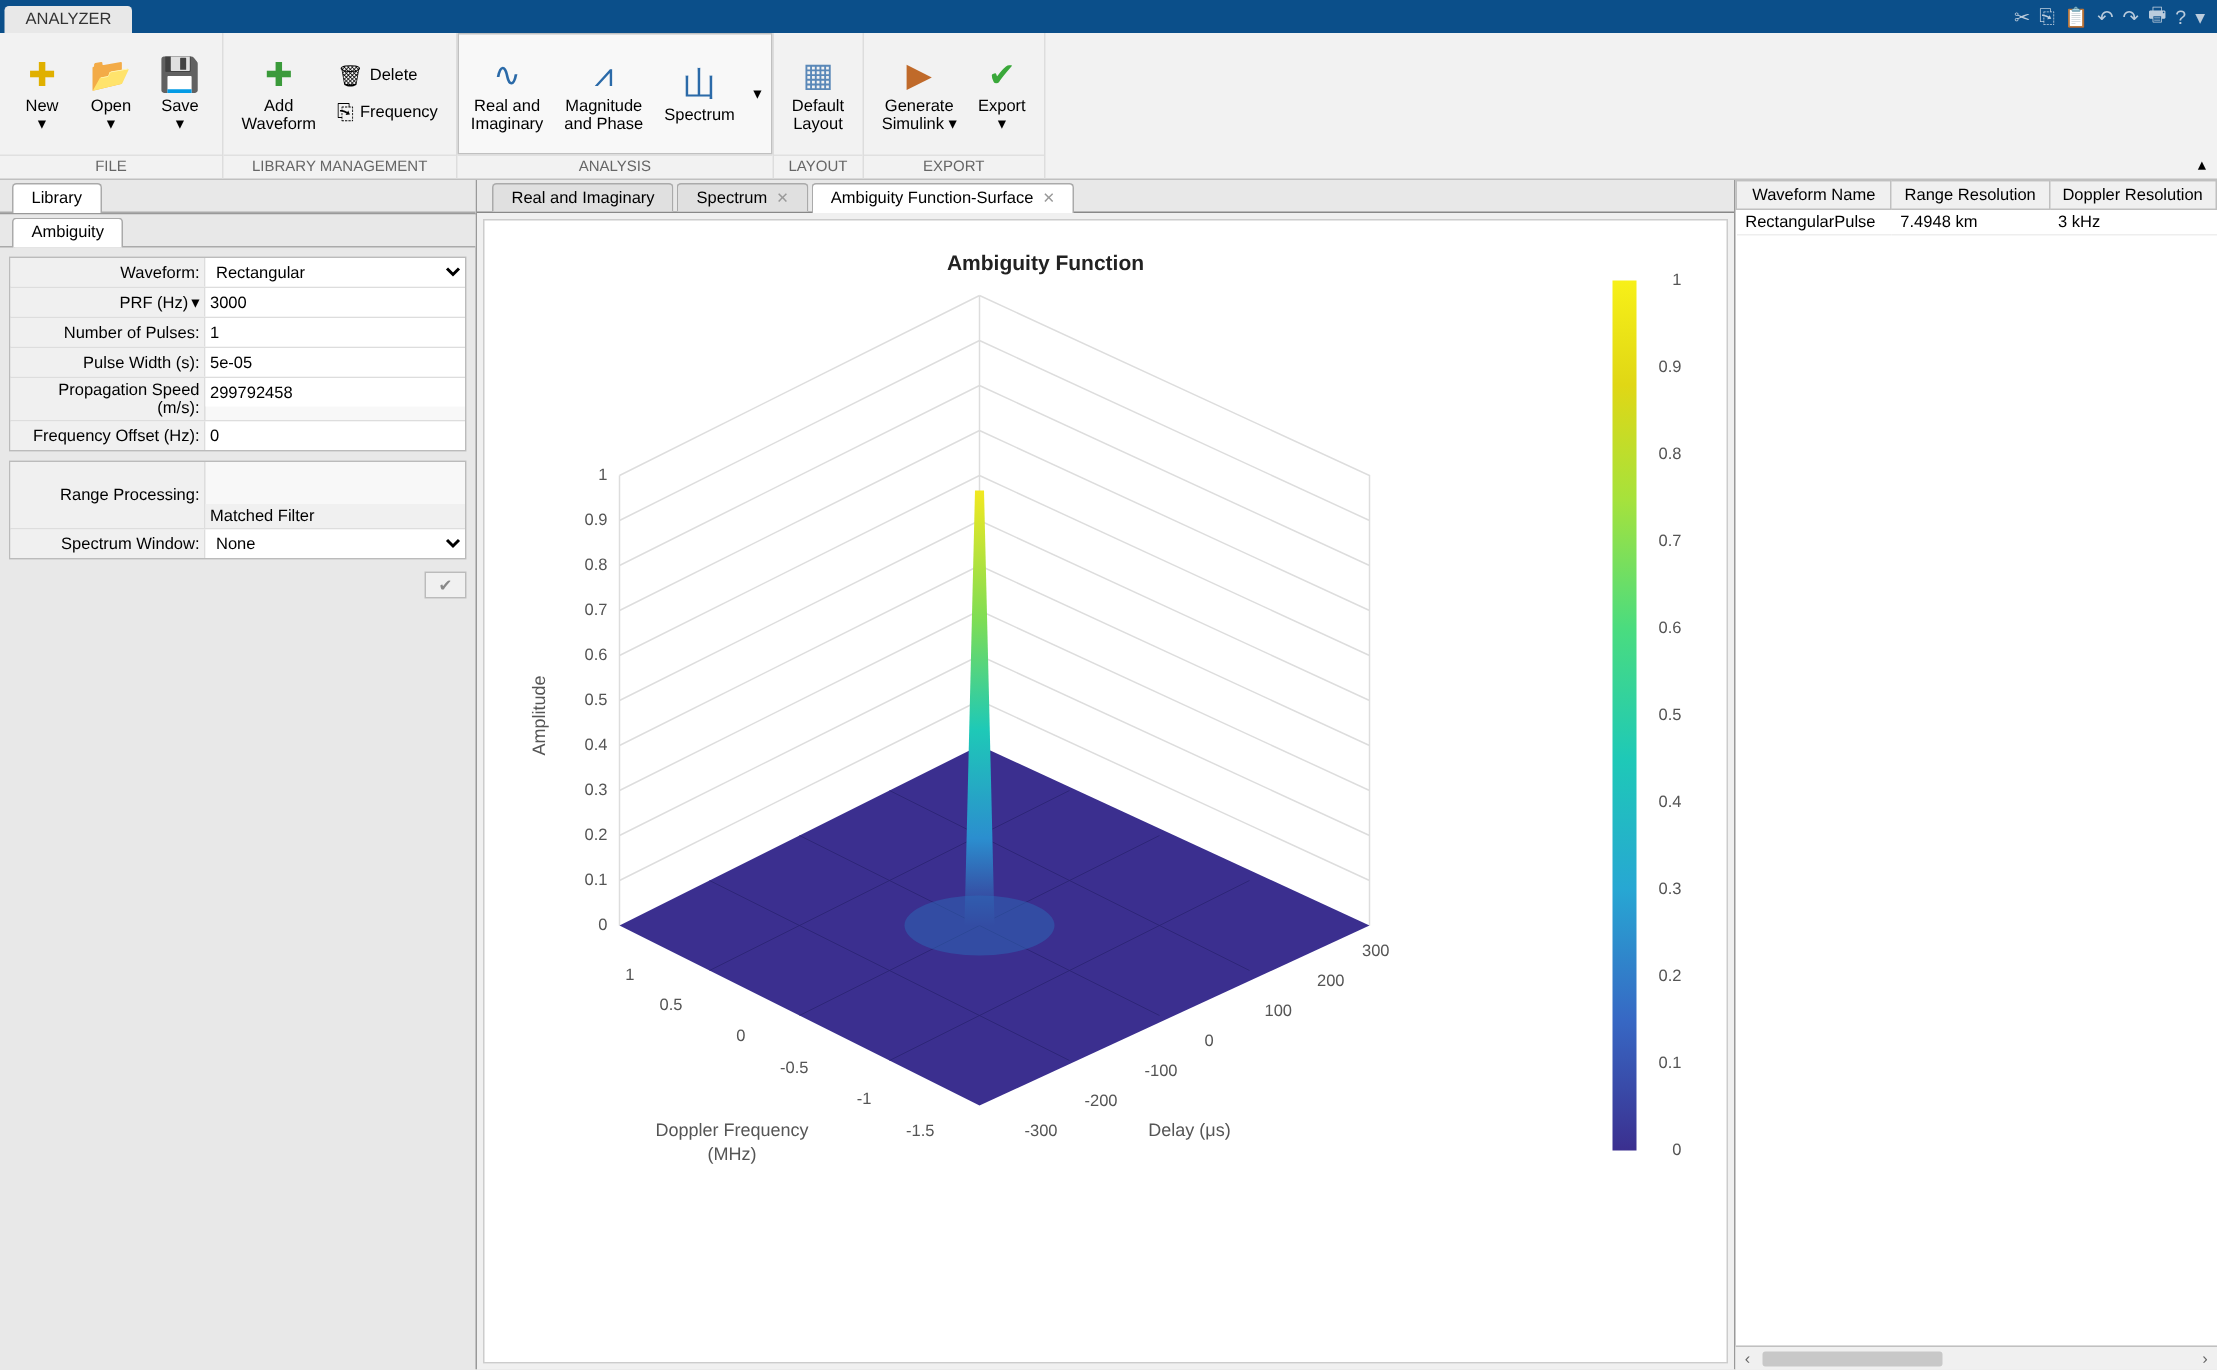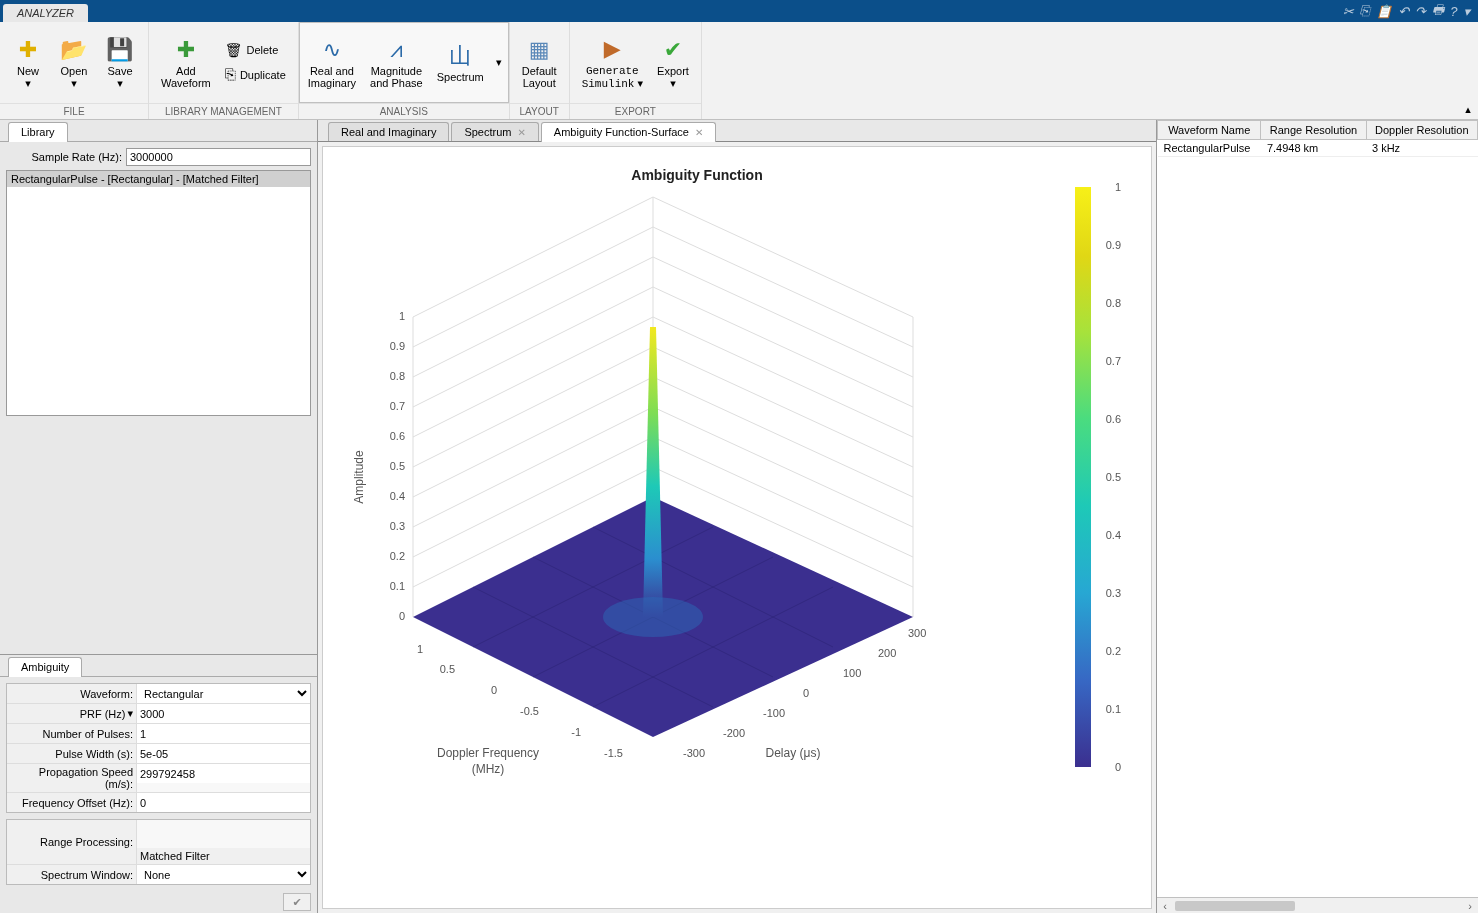--- a/index.html
+++ b/index.html
@@ -1,19 +1,19 @@
 <!DOCTYPE html>
 <html><head>
 <meta charset="utf-8">
 <style>
 * { box-sizing: border-box; margin: 0; padding: 0; font-family: "Segoe UI", Arial, sans-serif; font-size: 11px; }
 body { background: #e8e8e8; width: 1478px; height: 913px; overflow: hidden; }
 
 
-.titlebar { background: #0b4f8a; height: 22px; display: flex; align-items: flex-end; font-style: italic; }
+.titlebar { background: #0b4f8a; height: 22px; display: flex; align-items: flex-end; }
 .titlebar-tab { background: #e8e8e8; color: #333; padding: 3px 14px; margin-left: 3px; font-size: 11px; border-radius: 3px 3px 0 0; }
 .titlebar-right { margin-left: auto; display: flex; align-items: center; gap: 6px; padding-right: 8px; color: #bcd; }
 .titlebar-right span { font-size: 13px; cursor: pointer; }
 
 
 .ribbon { background: #f2f2f2; border-bottom: 1px solid #c0c0c0; height: 98px; display: flex; }
 .ribbon-group { display: flex; flex-direction: column; border-right: 1px solid #ddd; }
 .ribbon-group-items { display: flex; align-items: center; flex: 1; padding: 2px 6px; gap: 2px; }
 .ribbon-group-label { text-align: center; font-size: 10px; color: #666; padding: 2px; border-top: 1px solid #e0e0e0; }
 .ribbon-btn-v { display: flex; flex-direction: column; align-items: center; justify-content: center; padding: 4px 6px; min-width: 44px; cursor: pointer; border-radius: 2px; }
@@ -126,21 +126,21 @@
         <div class="lbl" style="white-space:pre-line;">Add
 Waveform</div>
       </div>
       <div class="ribbon-col">
         <div class="ribbon-btn-h">
           <span class="icon">🗑</span>
           <span>Delete</span>
         </div>
         <div class="ribbon-btn-h">
           <span class="icon">⎘</span>
-          <span>Duplicate</span>
+          <span>Frequency</span>
         </div>
       </div>
     </div>
     <div class="ribbon-group-label">LIBRARY MANAGEMENT</div>
   </div>
 
   <div class="ribbon-group">
     <div class="ribbon-group-items ribbon-box">
       <div class="ribbon-btn-v">
         <div class="icon" style="color:#2b6aa8;">∿</div>
@@ -169,21 +169,21 @@
 Layout</div>
       </div>
     </div>
     <div class="ribbon-group-label">LAYOUT</div>
   </div>
 
   <div class="ribbon-group">
     <div class="ribbon-group-items">
       <div class="ribbon-btn-v">
         <div class="icon" style="color:#c06a2a;">▶</div>
-        <div class="lbl"><span style="white-space:pre-line;font-family:Liberation Mono, monospace;">Generate
+        <div class="lbl"><span style="white-space:pre-line;">Generate
 Simulink</span> ▾</div>
       </div>
       <div class="ribbon-btn-v">
         <div class="icon" style="color:#3aa83a;">✔</div>
         <div class="lbl"><span>Export</span><br>▾</div>
       </div>
     </div>
     <div class="ribbon-group-label">EXPORT</div>
   </div>
 
@@ -191,29 +191,20 @@
   <div class="ribbon-corner">▴</div>
 </div>
 
 <div class="main">
 
   <div class="left-panel">
     <div class="tabstrip">
       <div class="tab active">
           <span>Library</span>
         </div>
-    </div>
-    <div class="lib-content">
-      <div class="field-row">
-        <div class="field-label">Sample Rate (Hz):</div>
-        <input class="field-input" value="3000000" style="">
-      </div>
-      <div class="listbox">
-        <div class="listbox-item selected">RectangularPulse - [Rectangular] - [Matched Filter]</div>
-      </div>
     </div>
 
     <div class="params-panel">
       <div class="tabstrip">
         <div class="tab active">
             <span>Ambiguity</span>
           </div>
       </div>
       <div class="param-grid">
         <div class="param-row">

